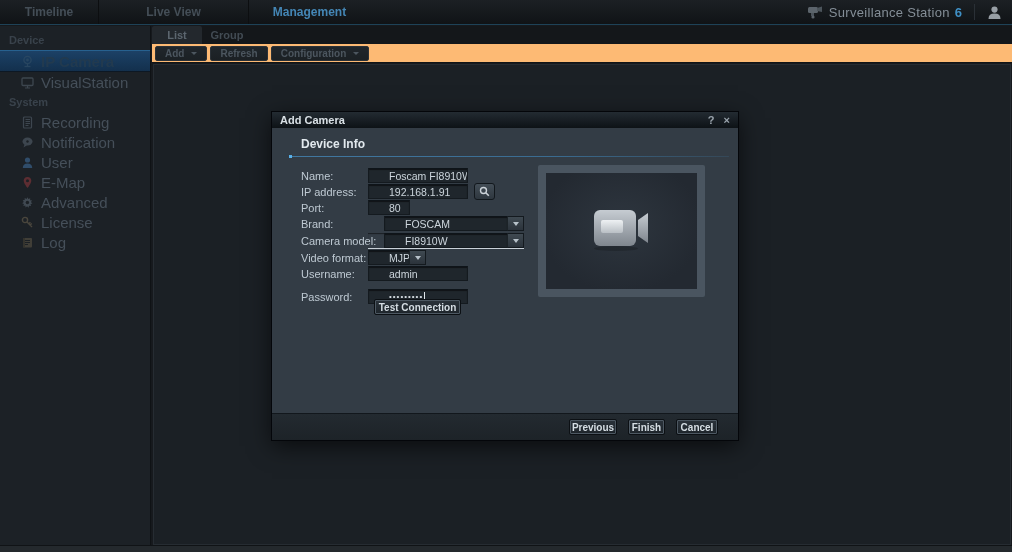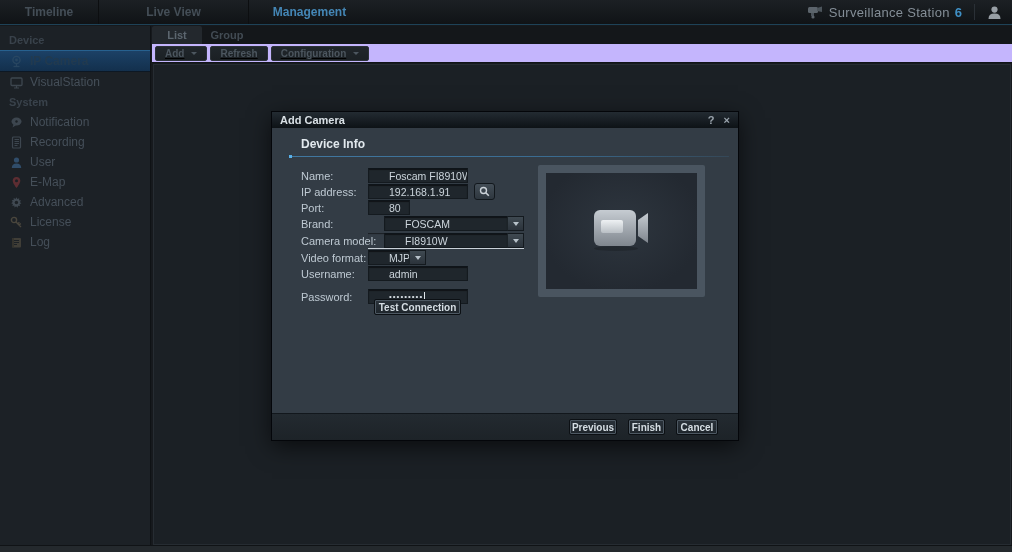--- a/index.html
+++ b/index.html
@@ -22,37 +22,37 @@
   .brand-text { font-size:13px; color:#848e97; letter-spacing:.3px; }
   .brand-ver { font-size:13px; color:#3f8fc4; font-weight:bold; margin-left:5px; }
   .top-sep { width:1px; height:16px; background:#0c0e10; border-right:1px solid #2a3036; margin:0 12px; }
   .user-icon { width:15px; height:15px; opacity:.8; }
 
   
   .sidebar { position:absolute; top:26px; left:0; width:151px; bottom:7px;
     background:#1c2126; border-right:1px solid #0f1215; padding-top:4px; }
   .side-header { height:20px; line-height:20px; padding-left:9px; font-size:11px;
     font-weight:bold; color:#39424b; }
-  .side-item { height:20px; display:flex; align-items:center; padding-left:10px;
-    font-size:12px; color:#454f59; cursor:pointer; }
+  .side-item { height:20px; display:flex; align-items:center; padding-left:21px;
+    font-size:15px; color:#454f59; cursor:pointer; }
   .side-item .ico { width:13px; height:13px; margin-right:7px; flex:0 0 13px; opacity:.8; }
   .side-item.selected { height:22px;
     background:linear-gradient(#1c4166,#13304d);
     border-top:1px solid #27618f; border-bottom:1px solid #0d1824;
     color:#1d3design,#233a4e; color:#20374b; font-weight:bold; }
   .side-item.selected span { color:#223a4f; }
 
   
   .main { position:absolute; top:26px; left:152px; right:0; bottom:7px; background:#171a1e; }
   .tabbar { height:18px; display:flex; background:#14171a; }
   .tab { width:50px; display:flex; align-items:center; justify-content:center;
     font-size:11px; font-weight:bold; color:#424b53; cursor:pointer; }
   .tab.active { background:#23282d; color:#5c666f; border-radius:2px 2px 0 0; }
-  .toolbar { height:19px; background:#c4b5fd; display:flex; align-items:center; padding-left:3px;
-    border-bottom:1px solid #111417;text-decoration:underline; }
+  .toolbar { height:19px; background:#fdba74; display:flex; align-items:center; padding-left:3px;
+    border-bottom:1px solid #111417; }
   .tbtn { height:15px; display:flex; align-items:center; padding:0 9px; margin-right:3px;
     background:linear-gradient(#20262b,#1b2024); border:1px solid #2b3137; border-radius:2px;
     font-size:10px; font-weight:bold; color:#4c565f; cursor:pointer; }
   .tbtn .arr { margin-left:7px; width:0; height:0; border-left:3px solid transparent;
     border-right:3px solid transparent; border-top:3px solid #4c565f; }
   .content-panel { position:absolute; top:38px; left:1px; right:1px; bottom:0;
     background:#1b2025; border:1px solid #262c32; }
 
   .bottom-strip { position:absolute; left:0; right:0; bottom:0; height:7px;
     background:#24292d; border-top:1px solid #101316; }
@@ -164,33 +164,33 @@
         <rect x="1" y="2" width="11" height="7.5" rx="1" fill="none" stroke="#46505a" stroke-width="1.3"></rect>
         <path d="M4 12 L9 12 M6.5 9.5 L6.5 12" stroke="#46505a" stroke-width="1.2"></path>
       </svg>
       <span>VisualStation</span>
     </div>
 
     <div class="side-header">System</div>
 
     <div class="side-item">
       <svg class="ico" viewBox="0 0 13 13">
+        <rect x="2.5" y="1" width="8" height="11" rx="1" fill="none" stroke="#46505a" stroke-width="1.2"></rect>
+        <path d="M4.5 3.5 H9 M4.5 5.5 H9 M4.5 7.5 H9 M4.5 9.5 H7.5" stroke="#46505a" stroke-width="1"></path>
+      </svg>
+      <span>Recording</span>
+    </div>
+
+    <div class="side-item">
+      <svg class="ico" viewBox="0 0 13 13">
         <ellipse cx="6.5" cy="5.5" rx="5" ry="4" fill="#46505a"></ellipse>
         <path d="M3.5 8.5 L2.5 11.5 L6 9.2 Z" fill="#46505a"></path>
         <circle cx="6.5" cy="5.5" r="1.2" fill="#1c2126"></circle>
       </svg>
       <span>Notification</span>
-    </div>
-
-    <div class="side-item">
-      <svg class="ico" viewBox="0 0 13 13">
-        <rect x="2.5" y="1" width="8" height="11" rx="1" fill="none" stroke="#46505a" stroke-width="1.2"></rect>
-        <path d="M4.5 3.5 H9 M4.5 5.5 H9 M4.5 7.5 H9 M4.5 9.5 H7.5" stroke="#46505a" stroke-width="1"></path>
-      </svg>
-      <span>Recording</span>
     </div>
 
     <div class="side-item">
       <svg class="ico" viewBox="0 0 13 13">
         <circle cx="6.5" cy="4" r="2.6" fill="#35587c"></circle>
         <path d="M1.8 12 Q1.8 7.5 6.5 7.5 Q11.2 7.5 11.2 12 Z" fill="#35587c"></path>
       </svg>
       <span>User</span>
     </div>
 

